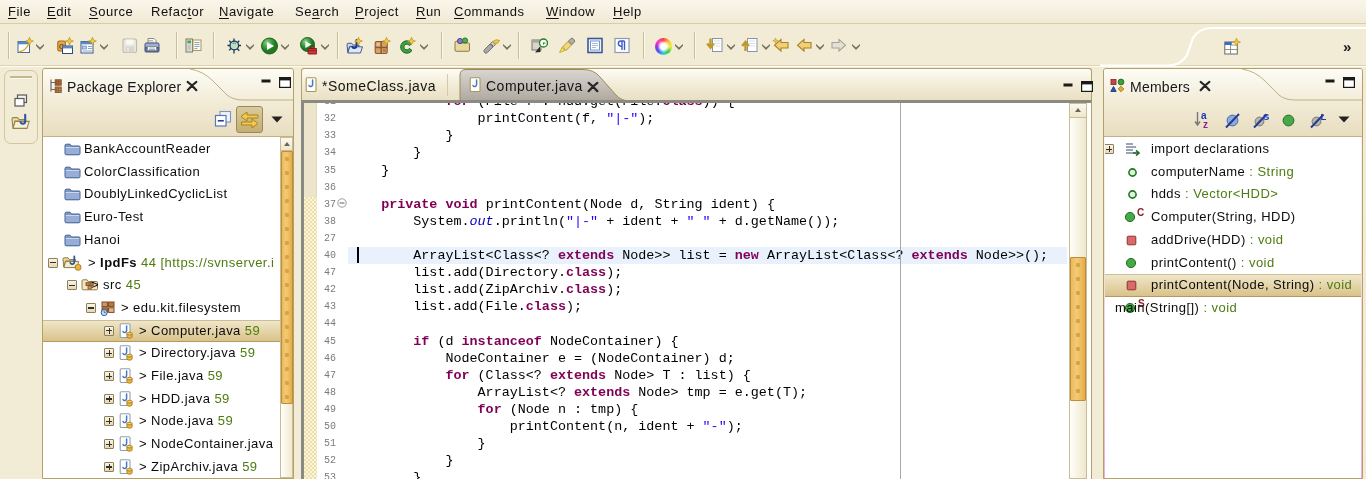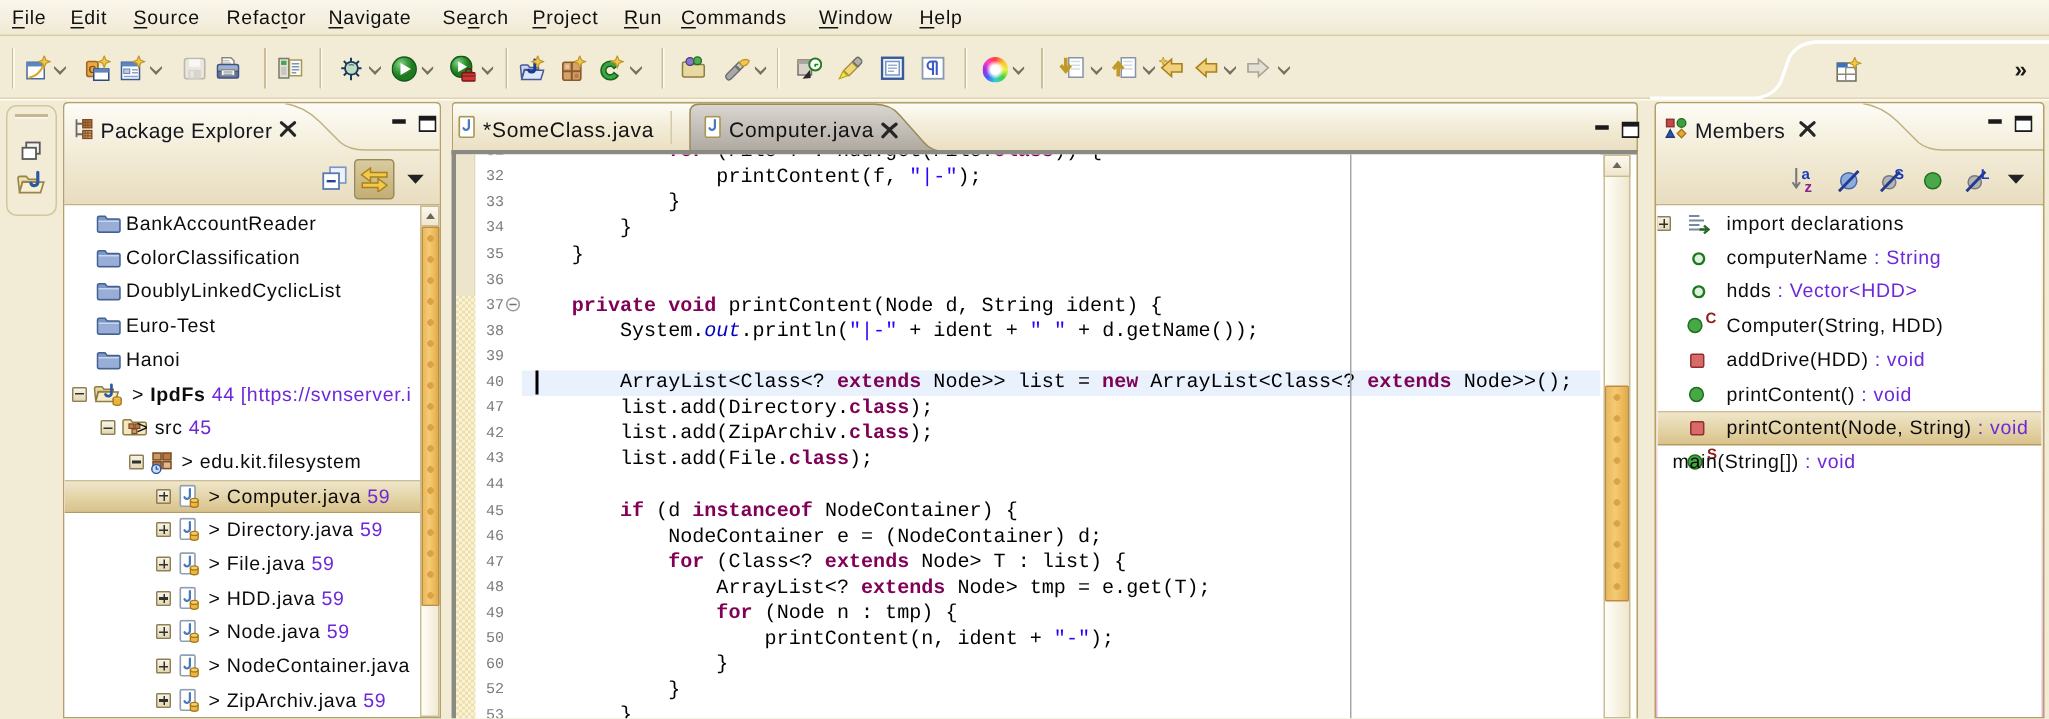--- a/index.html
+++ b/index.html
@@ -19,21 +19,21 @@
  background:none;border:none;
  clip-path:polygon(0 0,50% 60%,100% 0,100% 28%,50% 100%,0 28%);background-color:#776f5e}
 
 #fastview{position:absolute;left:4px;top:70px;width:34px;height:74px;border:1px solid #d3c69e;border-radius:7px}
 
 .panel{position:absolute;border:1px solid #b3a169;border-radius:3px 3px 0 0;
  background:linear-gradient(180deg,#fefdf8 0%,#f3ecd8 40%,#eade 100%)}
 .ptab{position:absolute;font-size:14px;letter-spacing:0.25px;color:#16161e}
 .pwhite{position:absolute;background:#fff}
 .trow{position:absolute;font-size:13px;letter-spacing:0.45px;color:#0c0c0c;white-space:pre}
-.dim{color:#6d28d9}
+.dim{color:#4d7c0f}
 .sel{position:absolute;background:linear-gradient(180deg,#efe6ca 0%,#e3d3a6 55%,#d9c28b 100%);
  border-top:1px solid #cdbd93;border-bottom:1px solid #b49a5e}
 .exp{position:absolute;width:10px;height:10px;background:linear-gradient(180deg,#f8f4e8,#e4d8b4);
  border:1px solid #8f7f55;border-radius:1px}
 .exp:before{content:"";position:absolute;left:1px;right:1px;top:3.5px;height:1.4px;background:#30302c}
 .exp.plus:after{content:"";position:absolute;top:1px;bottom:1px;left:3.5px;width:1.4px;background:#30302c}
 
 .sbtrough{position:absolute;background:linear-gradient(90deg,#fffef9,#f1e9d2);border:1px solid #cabc93}
 .sbthumb{position:absolute;border:1px solid #bd8d3d;border-radius:1px;
  background:
@@ -477,21 +477,21 @@
         <div class="cline" style="left:32px;top:24.30px">            }</div>
         <div class="lnum" style="left:-7px;top:41.40px">34</div>
         <div class="cline" style="left:32px;top:41.40px">        }</div>
         <div class="lnum" style="left:-7px;top:58.50px">35</div>
         <div class="cline" style="left:32px;top:58.50px">    }</div>
         <div class="lnum" style="left:-7px;top:75.60px">36</div>
         <div class="lnum" style="left:-7px;top:92.70px">37</div>
         <div class="cline" style="left:32px;top:92.70px">    <span class="kw">private</span> <span class="kw">void</span> printContent(Node d, String ident) {</div>
         <div class="lnum" style="left:-7px;top:109.80px">38</div>
         <div class="cline" style="left:32px;top:109.80px">        System.<span class="sf">out</span>.println(<span class="str">"|-"</span> + ident + <span class="str">" "</span> + d.getName());</div>
-        <div class="lnum" style="left:-7px;top:126.90px">39</div>
+        <div class="lnum" style="left:-7px;top:126.90px">27</div>
         <div class="lnum" style="left:-7px;top:144.00px">40</div>
         <div class="cline" style="left:32px;top:144.00px">        ArrayList&lt;Class&lt;? <span class="kw">extends</span> Node&gt;&gt; list = <span class="kw">new</span> ArrayList&lt;Class&lt;? <span class="kw">extends</span> Node&gt;&gt;();</div>
         <div class="lnum" style="left:-7px;top:161.10px">47</div>
         <div class="cline" style="left:32px;top:161.10px">        list.add(Directory.<span class="kw">class</span>);</div>
         <div class="lnum" style="left:-7px;top:178.20px">42</div>
         <div class="cline" style="left:32px;top:178.20px">        list.add(ZipArchiv.<span class="kw">class</span>);</div>
         <div class="lnum" style="left:-7px;top:195.30px">43</div>
         <div class="cline" style="left:32px;top:195.30px">        list.add(File.<span class="kw">class</span>);</div>
         <div class="lnum" style="left:-7px;top:212.40px">44</div>
         <div class="lnum" style="left:-7px;top:229.50px">45</div>
@@ -499,21 +499,21 @@
         <div class="lnum" style="left:-7px;top:246.60px">46</div>
         <div class="cline" style="left:32px;top:246.60px">            NodeContainer e = (NodeContainer) d;</div>
         <div class="lnum" style="left:-7px;top:263.70px">47</div>
         <div class="cline" style="left:32px;top:263.70px">            <span class="kw">for</span> (Class&lt;? <span class="kw">extends</span> Node&gt; T : list) {</div>
         <div class="lnum" style="left:-7px;top:280.80px">48</div>
         <div class="cline" style="left:32px;top:280.80px">                ArrayList&lt;? <span class="kw">extends</span> Node&gt; tmp = e.get(T);</div>
         <div class="lnum" style="left:-7px;top:297.90px">49</div>
         <div class="cline" style="left:32px;top:297.90px">                <span class="kw">for</span> (Node n : tmp) {</div>
         <div class="lnum" style="left:-7px;top:315.00px">50</div>
         <div class="cline" style="left:32px;top:315.00px">                    printContent(n, ident + <span class="str">"-"</span>);</div>
-        <div class="lnum" style="left:-7px;top:332.10px">60</div>
+        <div class="lnum" style="left:-7px;top:332.10px">51</div>
         <div class="cline" style="left:32px;top:332.10px">                }</div>
         <div class="lnum" style="left:-7px;top:349.20px">52</div>
         <div class="cline" style="left:32px;top:349.20px">            }</div>
         <div class="lnum" style="left:-7px;top:366.30px">53</div>
         <div class="cline" style="left:32px;top:366.30px">        }</div>
         <svg class="abs" style="left:20px;top:94.7px" width="10" height="10" viewBox="0 0 10 10">
           <circle cx="5" cy="5" r="4.2" fill="#fdfdfd" stroke="#9a9a9a" stroke-width="1"></circle>
           <path d="M2.6 5 h4.8" stroke="#707070" stroke-width="1.1"></path>
         </svg>
         <div class="abs" style="left:39.5px;top:144.00px;width:2px;height:16px;background:#000"></div>

